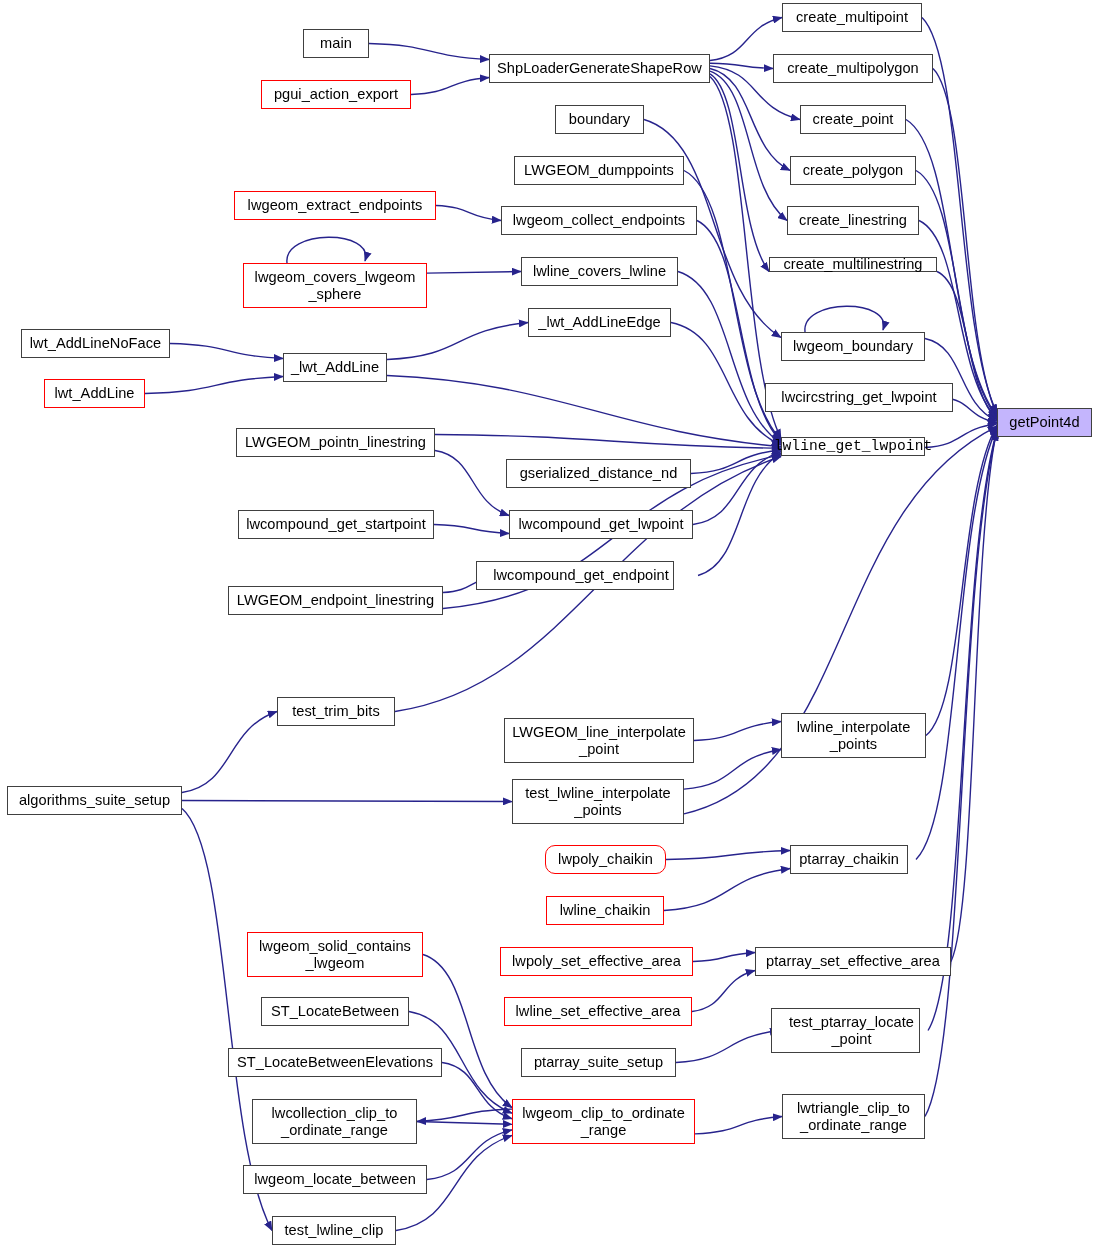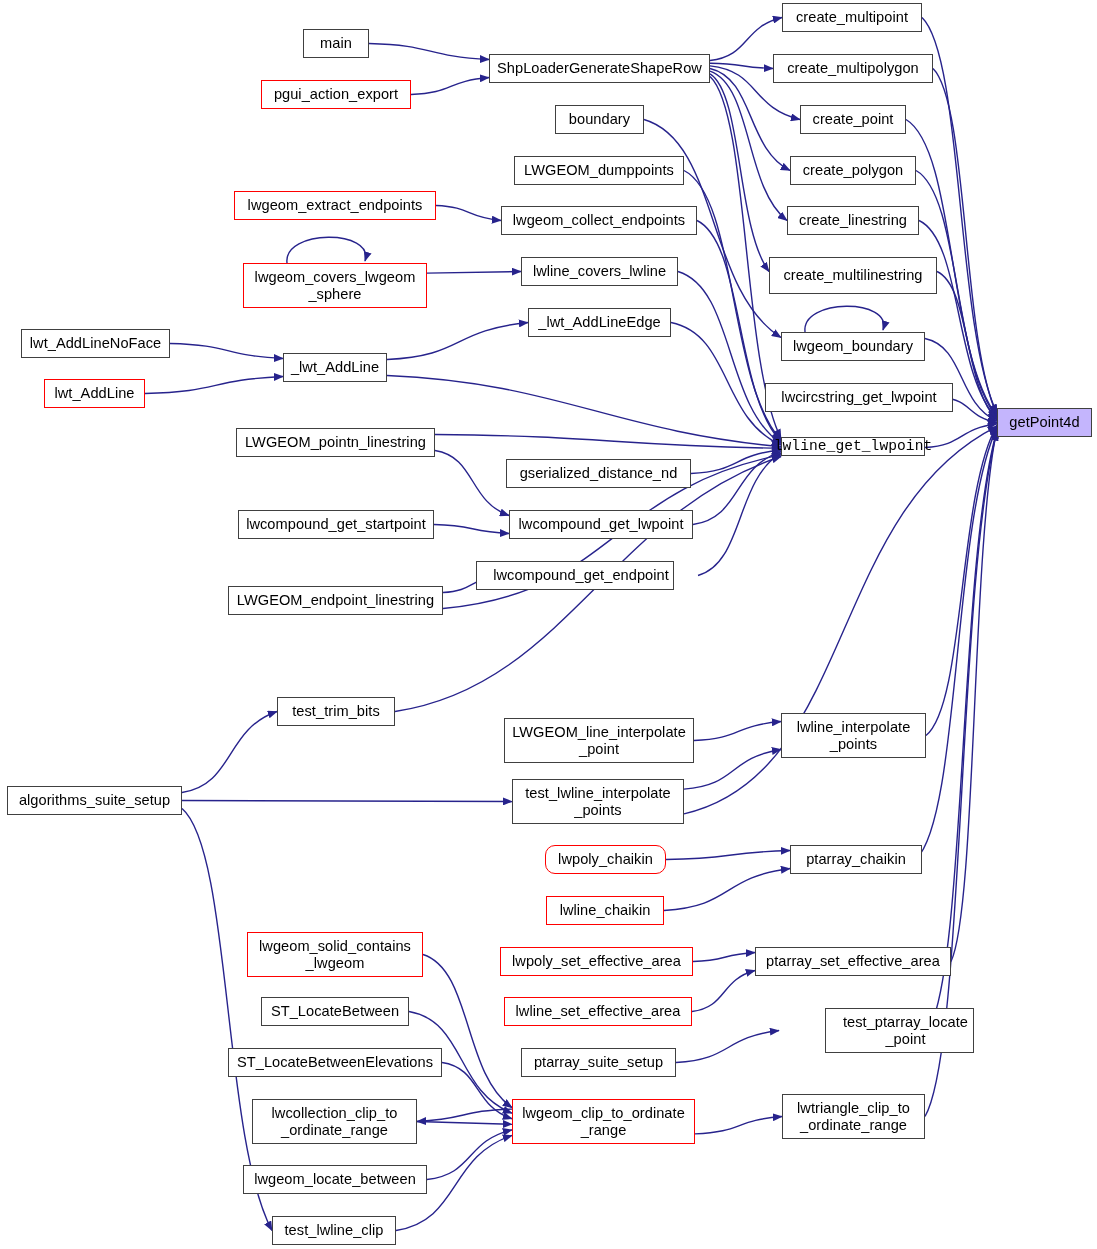--- a/index.html
+++ b/index.html
@@ -129,21 +129,21 @@
   </svg>
   <div id="node-layer">
       <div class="node" style="left: 303px; top: 29px; width: 66px; height: 29px;">main</div>
       <div class="node red" style="left: 261px; top: 80px; width: 150px; height: 29px;">pgui_action_export</div>
       <div class="node" style="left: 489px; top: 54px; width: 221px; height: 29px;">ShpLoaderGenerateShapeRow</div>
       <div class="node" style="left: 782px; top: 3px; width: 140px; height: 29px;">create_multipoint</div>
       <div class="node" style="left: 773px; top: 54px; width: 160px; height: 29px;">create_multipolygon</div>
       <div class="node" style="left: 800px; top: 105px; width: 106px; height: 29px;">create_point</div>
       <div class="node" style="left: 790px; top: 156px; width: 126px; height: 29px;">create_polygon</div>
       <div class="node" style="left: 787px; top: 206px; width: 132px; height: 29px;">create_linestring</div>
-      <div class="node" style="left: 769px; top: 257px; width: 168px; height: 37px;">create_multilinestring</div>
+      <div class="node" style="left: 769px; top: 257px; width: 168px; height: 15px;">create_multilinestring</div>
       <div class="node" style="left: 555px; top: 105px; width: 89px; height: 29px;">boundary</div>
       <div class="node" style="left: 514px; top: 156px; width: 170px; height: 29px;">LWGEOM_dumppoints</div>
       <div class="node red" style="left: 234px; top: 191px; width: 202px; height: 29px; text-align: center;">lwgeom_extract_endpoints</div>
       <div class="node" style="left: 501px; top: 206px; width: 196px; height: 29px;">lwgeom_collect_endpoints</div>
       <div class="node red" style="left: 243px; top: 263px; width: 184px; height: 45px;">lwgeom_covers_lwgeom
 _sphere</div>
       <div class="node" style="left: 521px; top: 257px; width: 157px; height: 29px;">lwline_covers_lwline</div>
       <div class="node" style="left: 528px; top: 308px; width: 143px; height: 29px;">_lwt_AddLineEdge</div>
       <div class="node" style="left: 781px; top: 332px; width: 144px; height: 29px;">lwgeom_boundary</div>
       <div class="node" style="left: 21px; top: 329px; width: 149px; height: 29px;">lwt_AddLineNoFace</div>
@@ -160,29 +160,29 @@
       <div class="node" style="left: 228px; top: 586px; width: 215px; height: 29px;">LWGEOM_endpoint_linestring</div>
       <div class="node" style="left: 277px; top: 697px; width: 118px; height: 29px;">test_trim_bits</div>
       <div class="node" style="left: 504px; top: 718px; width: 190px; height: 45px;">LWGEOM_line_interpolate
 _point</div>
       <div class="node" style="left: 781px; top: 713px; width: 145px; height: 45px;">lwline_interpolate
 _points</div>
       <div class="node" style="left: 7px; top: 786px; width: 175px; height: 29px;">algorithms_suite_setup</div>
       <div class="node" style="left: 512px; top: 779px; width: 172px; height: 45px;">test_lwline_interpolate
 _points</div>
       <div class="node red" style="left: 545px; top: 845px; width: 121px; height: 29px; border-radius: 10px;">lwpoly_chaikin</div>
-      <div class="node" style="left: 790px; top: 845px; width: 132px; height: 29px;">ptarray_chaikin</div>
+      <div class="node" style="left: 790px; top: 845px; width: 118px; height: 29px;">ptarray_chaikin</div>
       <div class="node red" style="left: 546px; top: 896px; width: 118px; height: 29px;">lwline_chaikin</div>
       <div class="node red" style="left: 247px; top: 932px; width: 176px; height: 45px;">lwgeom_solid_contains
 _lwgeom</div>
       <div class="node red" style="left: 500px; top: 947px; width: 193px; height: 29px;">lwpoly_set_effective_area</div>
       <div class="node" style="left: 755px; top: 947px; width: 196px; height: 29px;">ptarray_set_effective_area</div>
       <div class="node" style="left: 261px; top: 997px; width: 148px; height: 29px;">ST_LocateBetween</div>
       <div class="node red" style="left: 504px; top: 997px; width: 188px; height: 29px;">lwline_set_effective_area</div>
-      <div class="node" style="left: 825px; top: 1008px; width: 149px; height: 45px; padding-left: 12px;">test_ptarray_locate
+      <div class="node" style="left: 771px; top: 1008px; width: 149px; height: 45px; padding-left: 12px;">test_ptarray_locate
 _point</div>
       <div class="node" style="left: 228px; top: 1048px; width: 214px; height: 29px;">ST_LocateBetweenElevations</div>
       <div class="node" style="left: 521px; top: 1048px; width: 155px; height: 29px;">ptarray_suite_setup</div>
       <div class="node" style="left: 252px; top: 1099px; width: 165px; height: 45px;">lwcollection_clip_to
 _ordinate_range</div>
       <div class="node red" style="left: 512px; top: 1099px; width: 183px; height: 45px;">lwgeom_clip_to_ordinate
 _range</div>
       <div class="node" style="left: 782px; top: 1094px; width: 143px; height: 45px;">lwtriangle_clip_to
 _ordinate_range</div>
       <div class="node" style="left: 243px; top: 1165px; width: 184px; height: 29px;">lwgeom_locate_between</div>

